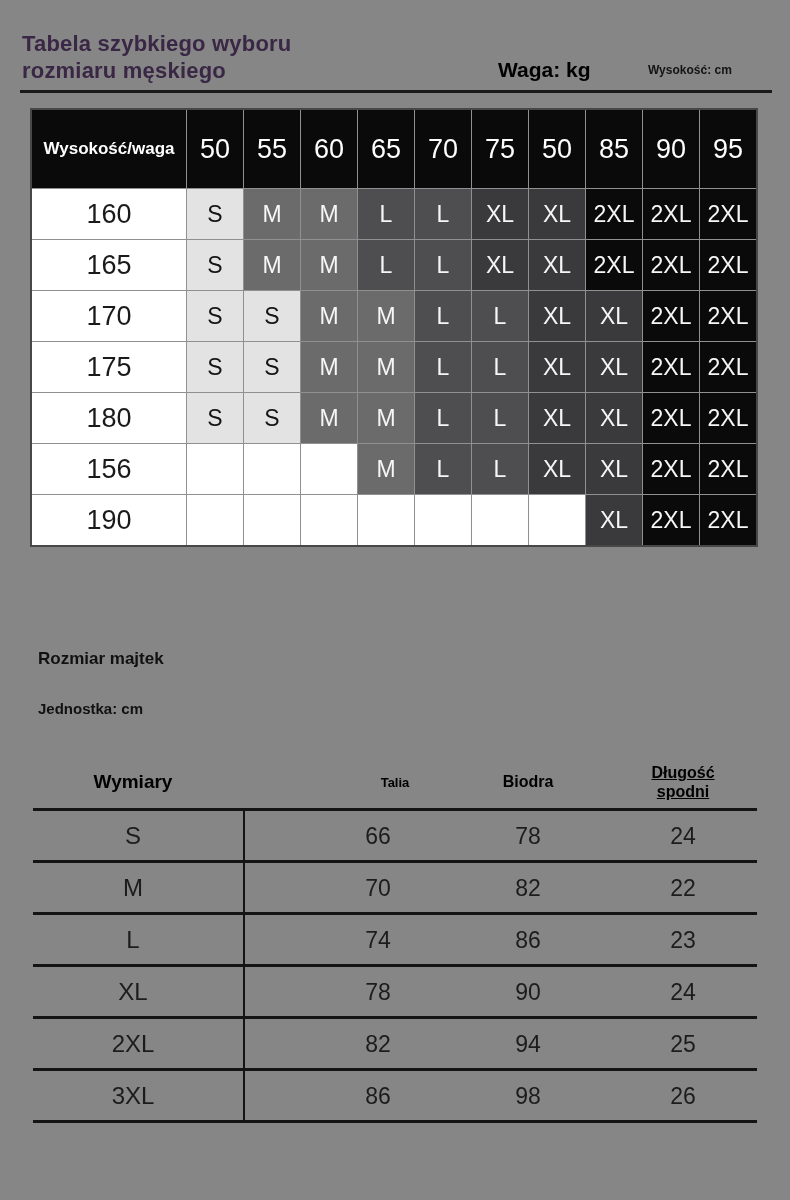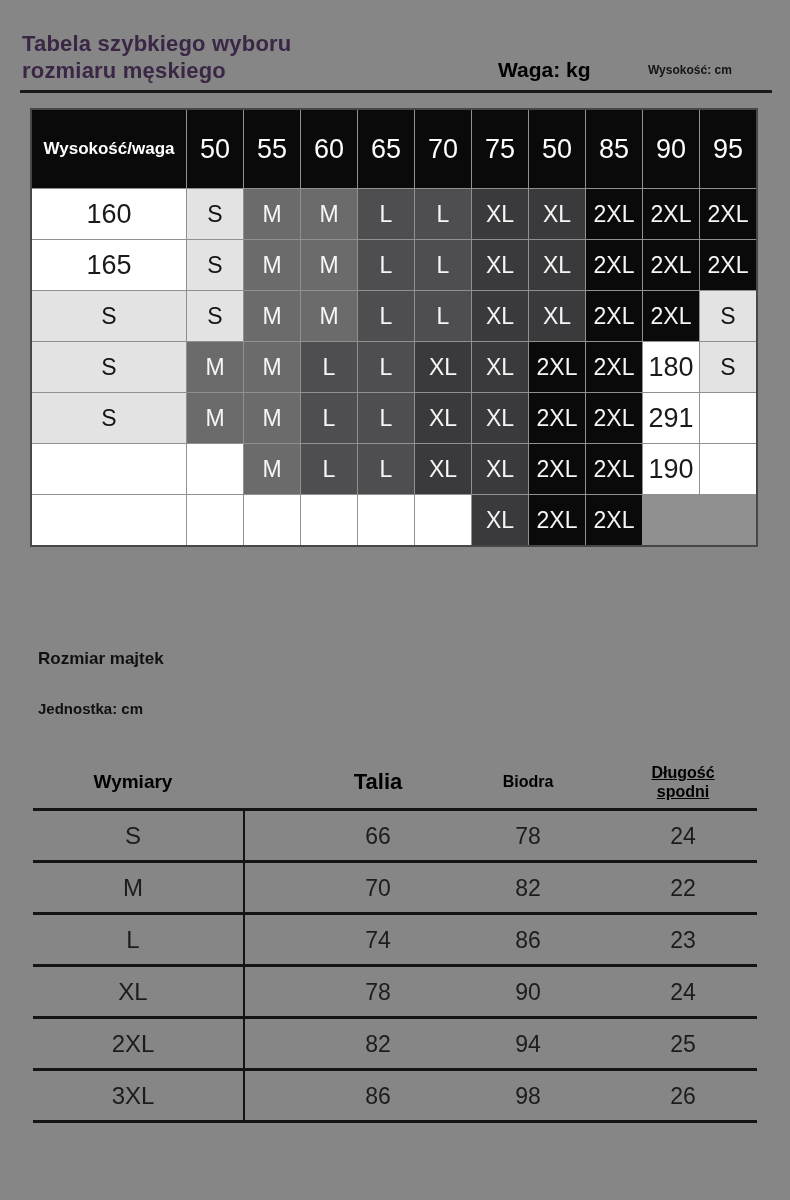--- a/index.html
+++ b/index.html
@@ -61,21 +61,21 @@
   }
 
   .briefs-table { position: absolute; left: 33px; top: 755px; width: 724px; }
   .b-header { position: relative; height: 53px; border-bottom: 3px solid #141414; }
   .b-header span {
     position: absolute; top: 50%; transform: translate(-50%, -50%);
     font-weight: bold; color: #000000; text-align: center; white-space: nowrap;
   }
   .b-header .h-c3 { white-space: normal; width: 92px; line-height: 19px; text-decoration: underline; }
   .h-c0 { left: 100px; font-size: 19px; }
-  .h-c1 { left: 345px; font-size: 22px; }
+  .h-c1 { left: 362px; font-size: 13px; }
   .h-c2 { left: 495px; font-size: 16px; }
   .h-c3 { left: 650px; font-size: 16px; }
 
   .b-row { position: relative; height: 49px; border-bottom: 3px solid #141414; }
   .b-val {
     position: absolute; top: 50%; transform: translate(-50%, -50%);
     color: #1c1c1c; white-space: nowrap;
   }
   .c0 { left: 100px; font-size: 24px; }
   .c1 { left: 345px; font-size: 23px; }
@@ -125,30 +125,32 @@
     <div class="m-cell m-size" style="background: rgb(227, 227, 227); color: rgb(20, 20, 20);">S</div>
     <div class="m-cell m-size" style="background: rgb(107, 107, 107); color: rgb(246, 246, 246);">M</div>
     <div class="m-cell m-size" style="background: rgb(107, 107, 107); color: rgb(246, 246, 246);">M</div>
     <div class="m-cell m-size" style="background: rgb(78, 78, 80); color: rgb(246, 246, 246);">L</div>
     <div class="m-cell m-size" style="background: rgb(78, 78, 80); color: rgb(246, 246, 246);">L</div>
     <div class="m-cell m-size" style="background: rgb(58, 58, 60); color: rgb(246, 246, 246);">XL</div>
     <div class="m-cell m-size" style="background: rgb(58, 58, 60); color: rgb(246, 246, 246);">XL</div>
     <div class="m-cell m-size" style="background: rgb(10, 10, 10); color: rgb(246, 246, 246);">2XL</div>
     <div class="m-cell m-size" style="background: rgb(10, 10, 10); color: rgb(246, 246, 246);">2XL</div>
     <div class="m-cell m-size" style="background: rgb(10, 10, 10); color: rgb(246, 246, 246);">2XL</div>
-    <div class="m-cell m-size" style="background: rgb(227, 227, 227); color: rgb(20, 20, 20);">S</div>
-    <div class="m-cell m-size" style="background: rgb(227, 227, 227); color: rgb(20, 20, 20);">S</div>
-    <div class="m-cell m-size" style="background: rgb(107, 107, 107); color: rgb(246, 246, 246);">M</div>
-    <div class="m-cell m-size" style="background: rgb(107, 107, 107); color: rgb(246, 246, 246);">M</div>
-    <div class="m-cell m-size" style="background: rgb(78, 78, 80); color: rgb(246, 246, 246);">L</div>
-    <div class="m-cell m-size" style="background: rgb(78, 78, 80); color: rgb(246, 246, 246);">L</div>
-    <div class="m-cell m-size" style="background: rgb(58, 58, 60); color: rgb(246, 246, 246);">XL</div>
-    <div class="m-cell m-size" style="background: rgb(58, 58, 60); color: rgb(246, 246, 246);">XL</div>
-    <div class="m-cell m-size" style="background: rgb(10, 10, 10); color: rgb(246, 246, 246);">2XL</div>
-    <div class="m-cell m-size" style="background: rgb(10, 10, 10); color: rgb(246, 246, 246);">2XL</div>
+    <div class="m-cell m-height">170</div>
+    <div class="m-cell m-size" style="background: rgb(227, 227, 227); color: rgb(20, 20, 20);">S</div>
+    <div class="m-cell m-size" style="background: rgb(227, 227, 227); color: rgb(20, 20, 20);">S</div>
+    <div class="m-cell m-size" style="background: rgb(107, 107, 107); color: rgb(246, 246, 246);">M</div>
+    <div class="m-cell m-size" style="background: rgb(107, 107, 107); color: rgb(246, 246, 246);">M</div>
+    <div class="m-cell m-size" style="background: rgb(78, 78, 80); color: rgb(246, 246, 246);">L</div>
+    <div class="m-cell m-size" style="background: rgb(78, 78, 80); color: rgb(246, 246, 246);">L</div>
+    <div class="m-cell m-size" style="background: rgb(58, 58, 60); color: rgb(246, 246, 246);">XL</div>
+    <div class="m-cell m-size" style="background: rgb(58, 58, 60); color: rgb(246, 246, 246);">XL</div>
+    <div class="m-cell m-size" style="background: rgb(10, 10, 10); color: rgb(246, 246, 246);">2XL</div>
+    <div class="m-cell m-size" style="background: rgb(10, 10, 10); color: rgb(246, 246, 246);">2XL</div>
+    <div class="m-cell m-height">175</div>
     <div class="m-cell m-size" style="background: rgb(227, 227, 227); color: rgb(20, 20, 20);">S</div>
     <div class="m-cell m-size" style="background: rgb(227, 227, 227); color: rgb(20, 20, 20);">S</div>
     <div class="m-cell m-size" style="background: rgb(107, 107, 107); color: rgb(246, 246, 246);">M</div>
     <div class="m-cell m-size" style="background: rgb(107, 107, 107); color: rgb(246, 246, 246);">M</div>
     <div class="m-cell m-size" style="background: rgb(78, 78, 80); color: rgb(246, 246, 246);">L</div>
     <div class="m-cell m-size" style="background: rgb(78, 78, 80); color: rgb(246, 246, 246);">L</div>
     <div class="m-cell m-size" style="background: rgb(58, 58, 60); color: rgb(246, 246, 246);">XL</div>
     <div class="m-cell m-size" style="background: rgb(58, 58, 60); color: rgb(246, 246, 246);">XL</div>
     <div class="m-cell m-size" style="background: rgb(10, 10, 10); color: rgb(246, 246, 246);">2XL</div>
     <div class="m-cell m-size" style="background: rgb(10, 10, 10); color: rgb(246, 246, 246);">2XL</div>
@@ -156,21 +158,21 @@
     <div class="m-cell m-size" style="background: rgb(227, 227, 227); color: rgb(20, 20, 20);">S</div>
     <div class="m-cell m-size" style="background: rgb(227, 227, 227); color: rgb(20, 20, 20);">S</div>
     <div class="m-cell m-size" style="background: rgb(107, 107, 107); color: rgb(246, 246, 246);">M</div>
     <div class="m-cell m-size" style="background: rgb(107, 107, 107); color: rgb(246, 246, 246);">M</div>
     <div class="m-cell m-size" style="background: rgb(78, 78, 80); color: rgb(246, 246, 246);">L</div>
     <div class="m-cell m-size" style="background: rgb(78, 78, 80); color: rgb(246, 246, 246);">L</div>
     <div class="m-cell m-size" style="background: rgb(58, 58, 60); color: rgb(246, 246, 246);">XL</div>
     <div class="m-cell m-size" style="background: rgb(58, 58, 60); color: rgb(246, 246, 246);">XL</div>
     <div class="m-cell m-size" style="background: rgb(10, 10, 10); color: rgb(246, 246, 246);">2XL</div>
     <div class="m-cell m-size" style="background: rgb(10, 10, 10); color: rgb(246, 246, 246);">2XL</div>
-    <div class="m-cell m-height">291</div>
+    <div class="m-cell m-height">156</div>
     <div class="m-cell m-size" style="background: rgb(255, 255, 255); color: rgb(20, 20, 20);"></div>
     <div class="m-cell m-size" style="background: rgb(255, 255, 255); color: rgb(20, 20, 20);"></div>
     <div class="m-cell m-size" style="background: rgb(255, 255, 255); color: rgb(20, 20, 20);"></div>
     <div class="m-cell m-size" style="background: rgb(107, 107, 107); color: rgb(246, 246, 246);">M</div>
     <div class="m-cell m-size" style="background: rgb(78, 78, 80); color: rgb(246, 246, 246);">L</div>
     <div class="m-cell m-size" style="background: rgb(78, 78, 80); color: rgb(246, 246, 246);">L</div>
     <div class="m-cell m-size" style="background: rgb(58, 58, 60); color: rgb(246, 246, 246);">XL</div>
     <div class="m-cell m-size" style="background: rgb(58, 58, 60); color: rgb(246, 246, 246);">XL</div>
     <div class="m-cell m-size" style="background: rgb(10, 10, 10); color: rgb(246, 246, 246);">2XL</div>
     <div class="m-cell m-size" style="background: rgb(10, 10, 10); color: rgb(246, 246, 246);">2XL</div>

